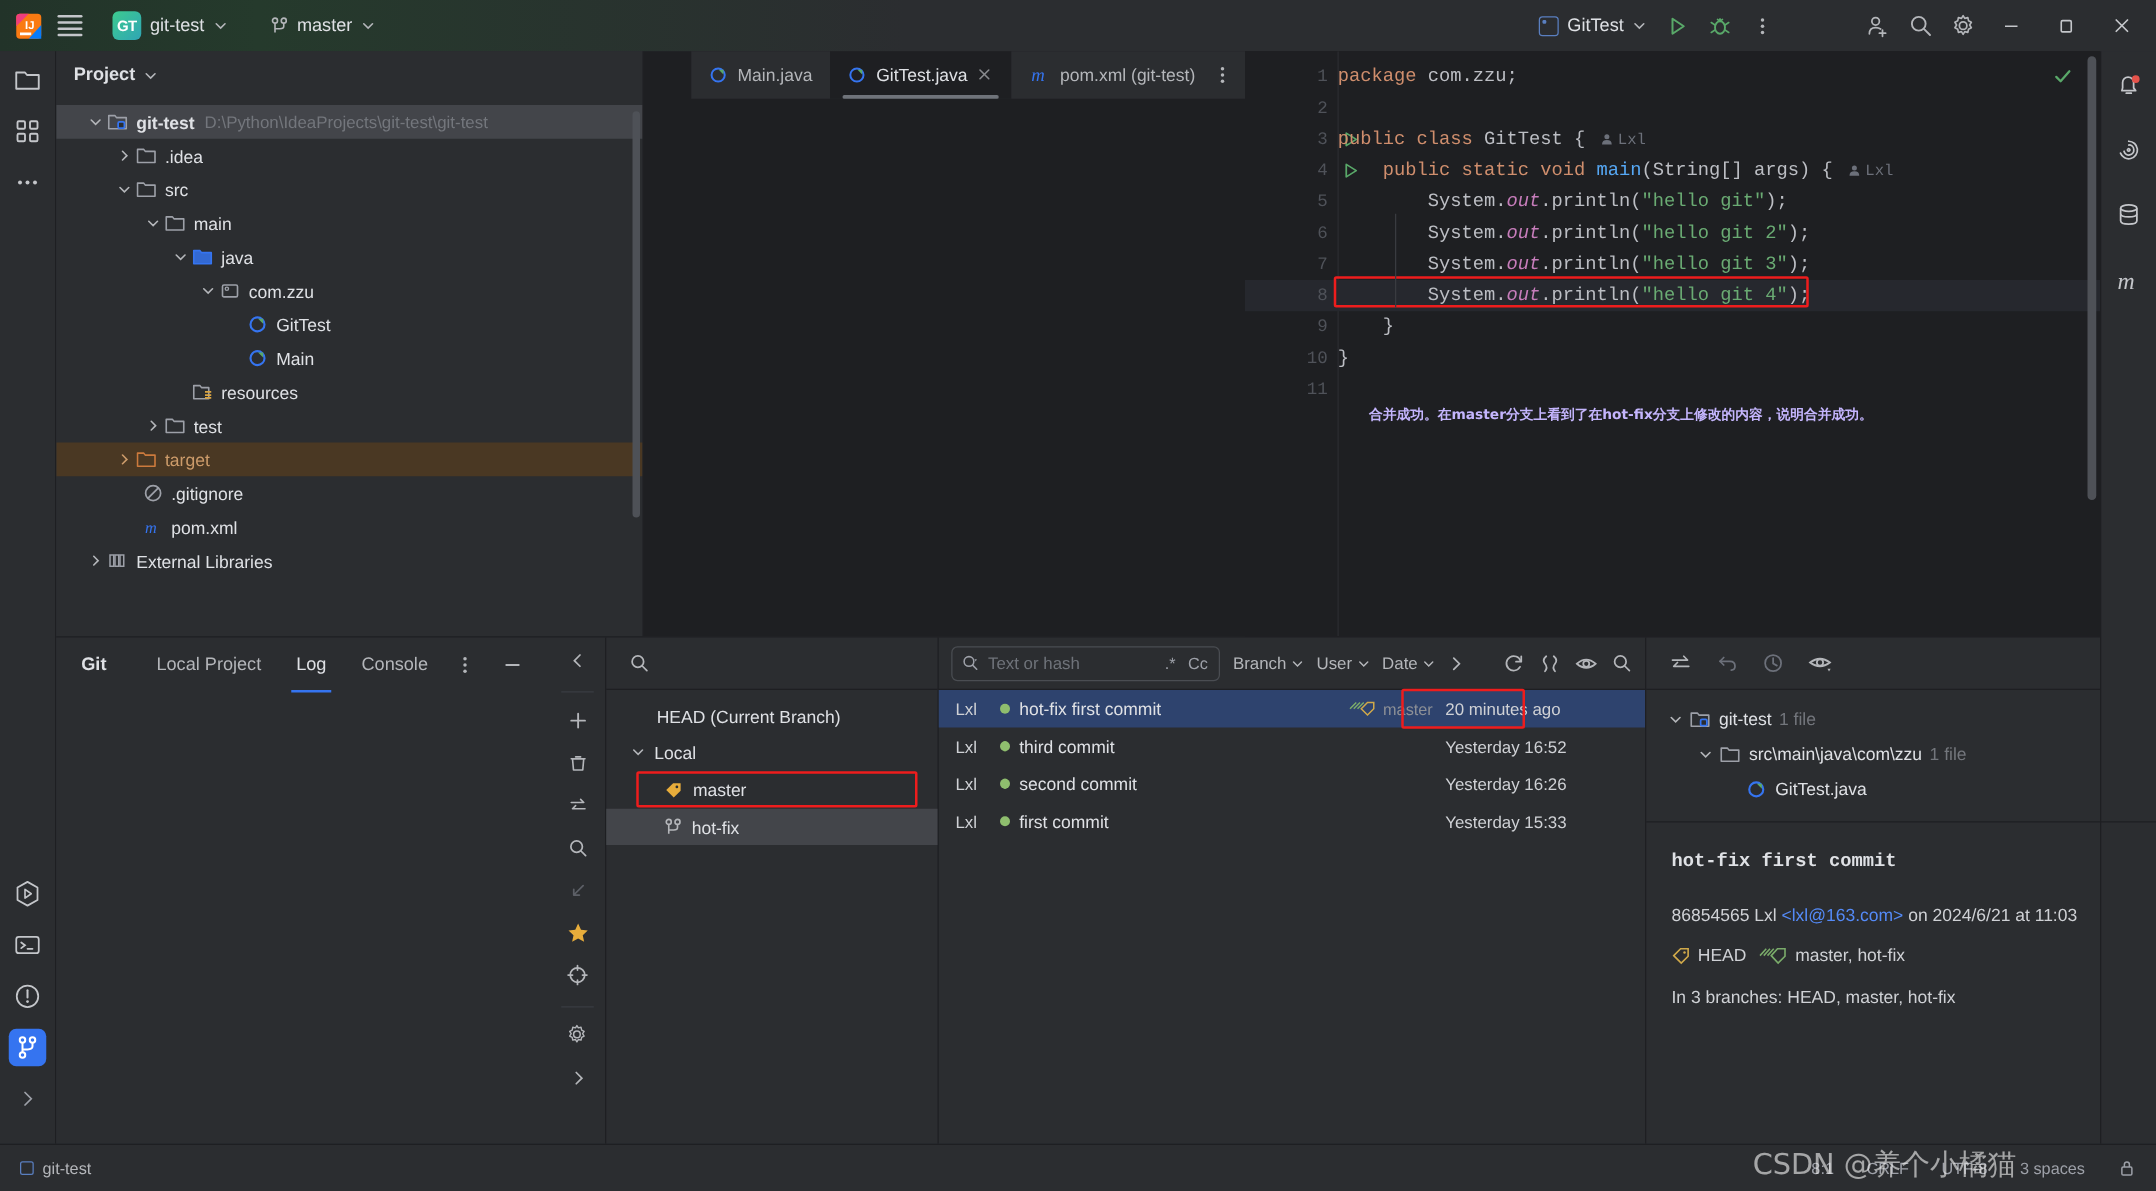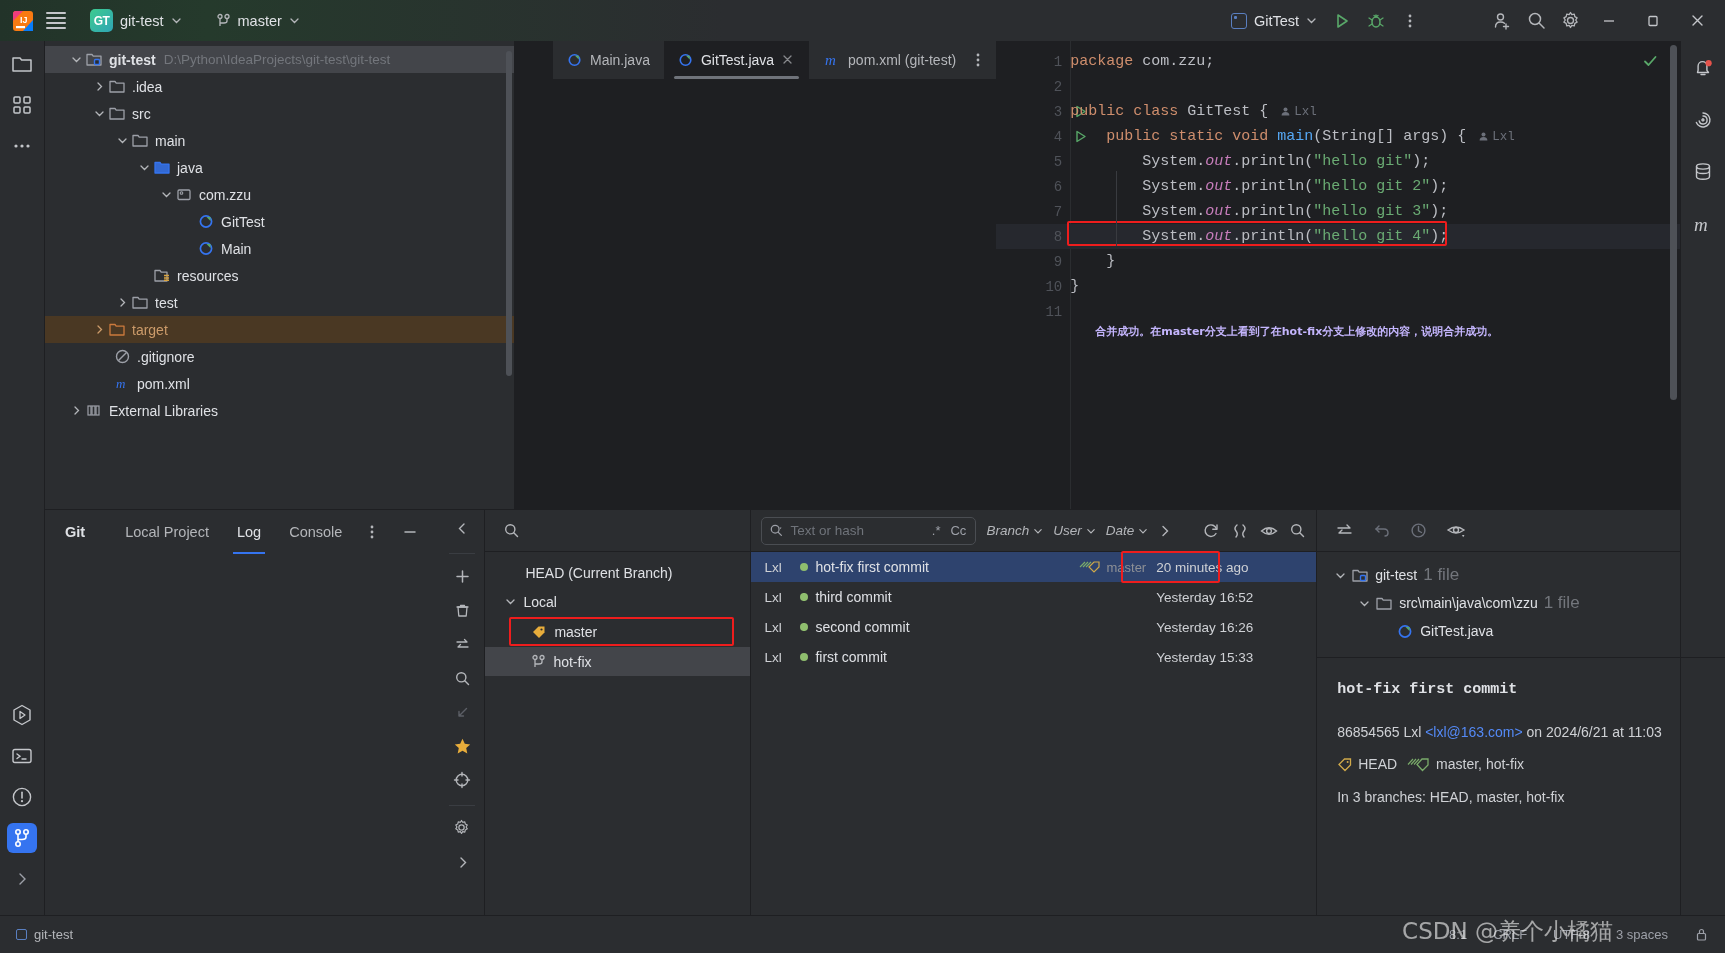--- a/index.html
+++ b/index.html
@@ -127,40 +127,40 @@
   .br-list{flex:1 1 auto;font-size:14px;padding-top:6px;}
   .br-row{height:29px;display:flex;align-items:center;padding-left:26px;gap:7px;position:relative;}
   .br-row.sel{background:#43454a;}
   .br-boxwrap{position:absolute;left:24px;right:16px;top:1px;bottom:1px;border:2px solid #ee1d1d;border-radius:2px;pointer-events:none;}
 
   .log-col{flex:1 1 auto;display:flex;flex-direction:column;min-width:0;border-right:1px solid #1e1f22;}
   .log-toolbar{height:42px;flex:none;display:flex;align-items:center;gap:10px;padding:0 10px;border-bottom:1px solid #1e1f22;}
   .search-box{width:215px;height:28px;border:1px solid #4a4d52;border-radius:5px;display:flex;align-items:center;padding:0 7px;gap:6px;background:#2b2d30;}
   .sb-ph{flex:1 1 auto;color:#6f737a;font-size:13.5px;}
   .sb-btn{font-size:13px;color:#9da0a8;padding:0 2px;}
-  .filt{display:flex;align-items:center;gap:4px;font-size:13.5px;color:#b4b6ba;font-style:italic;}
+  .filt{display:flex;align-items:center;gap:4px;font-size:13.5px;color:#b4b6ba;}
   .log-tb-right{margin-left:auto;display:flex;align-items:center;gap:11px;}
   .commits{flex:1 1 auto;font-size:14px;}
   .crow{height:30px;display:flex;align-items:center;position:relative;}
   .crow.sel{background:#2e436e;}
   .c-user{width:42px;flex:none;padding-left:13px;color:#cfd1d5;font-size:13.5px;}
   .c-graph{width:22px;flex:none;display:flex;align-items:center;justify-content:center;position:relative;}
   .c-dot{width:8px;height:8px;border-radius:50%;background:#8fbe6e;z-index:2;}
   .c-line{position:absolute;left:50%;top:0;bottom:0;width:2px;background:#8fbe6e;transform:translateX(-1px);}
   .c-msg{flex:1 1 auto;color:#dfe1e5;}
   .c-ref{display:inline-flex;align-items:center;gap:5px;color:#8d9096;font-size:13px;margin-right:10px;}
   .c-date{width:160px;flex:none;color:#cfd1d5;font-size:13.5px;}
   .c-redbox{position:absolute;border:2px solid #ee1d1d;border-radius:2px;}
 
   .details-col{width:560px;flex:none;display:flex;flex-direction:column;min-width:0;}
   .det-toolbar{height:42px;flex:none;display:flex;align-items:center;gap:18px;padding:0 18px;border-bottom:1px solid #1e1f22;}
   .det-tb-right{margin-left:auto;display:flex;align-items:center;gap:18px;}
   .changes-tree{flex:none;padding:9px 0 12px 18px;font-size:14px;border-bottom:1px solid #1e1f22;position:relative;}
   .ct-row{height:28px;display:flex;align-items:center;gap:6px;}
-  .ct-count{color:#73767c;font-size:17px;}
+  .ct-count{color:#73767c;font-size:14px;}
   .det-info{flex:1 1 auto;padding:18px 20px;font-size:14px;line-height:1.9;}
   .det-subject{font-family:"Liberation Mono", monospace;font-size:15px;font-weight:bold;color:#dfe1e5;margin-bottom:14px;}
   .det-line{color:#cfd1d5;margin-bottom:4px;display:flex;align-items:center;flex-wrap:wrap;gap:0;}
   .mail{color:#548af7;}
   .refs-line{display:flex;align-items:center;gap:8px;margin:6px 0;}
   .ref-item{display:inline-flex;align-items:center;gap:5px;color:#cfd1d5;}
   .det-scroll{position:absolute;right:3px;top:4px;width:6px;height:60px;background:#4e5157;border-radius:3px;}
 
   
   .statusbar{height:38px;flex:none;display:flex;align-items:center;background:#2b2d30;border-top:1px solid #1e1f22;padding:0 16px;font-size:13px;color:#9da0a8;gap:8px;}
@@ -341,20 +341,28 @@
             </svg>
         </div>
       </div>
     </div>
 
     <div class="center-col">
 
       <div class="upper">
 
         <div class="project-panel">
+          <div class="pp-header">
+            <span class="pp-title">Project</span>
+            <span class="chev">
+              <svg width="11" height="11" viewBox="0 0 11 11">
+                  <path d="M2 4 L5.5 7.5 L9 4" stroke="#b4b6ba" stroke-width="1.3" fill="none" stroke-linecap="round"></path>
+                </svg>
+            </span>
+          </div>
           <div class="tree">
 
             <div class="trow sel">
               <span style="width:22px"></span>
               <span class="twist">
                   <svg width="11" height="11" viewBox="0 0 11 11">
                     <path d="M2 4 L5.5 7.5 L9 4" stroke="#b4b6ba" stroke-width="1.3" fill="none" stroke-linecap="round"></path>
                   </svg>
                 </span>
               <span class="ticon">

